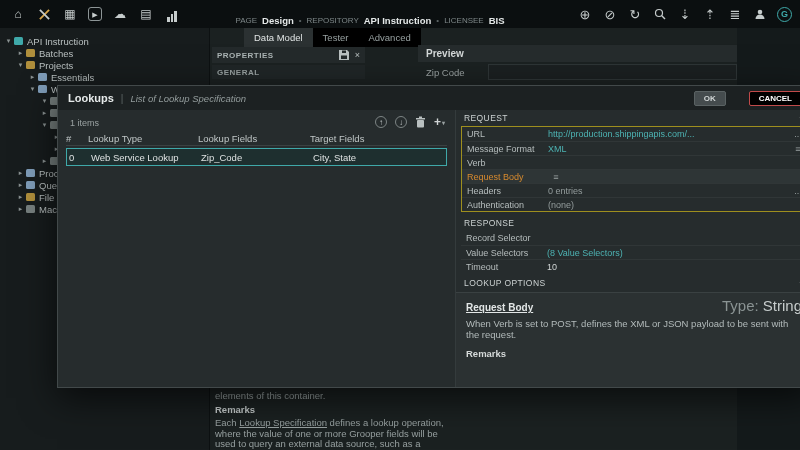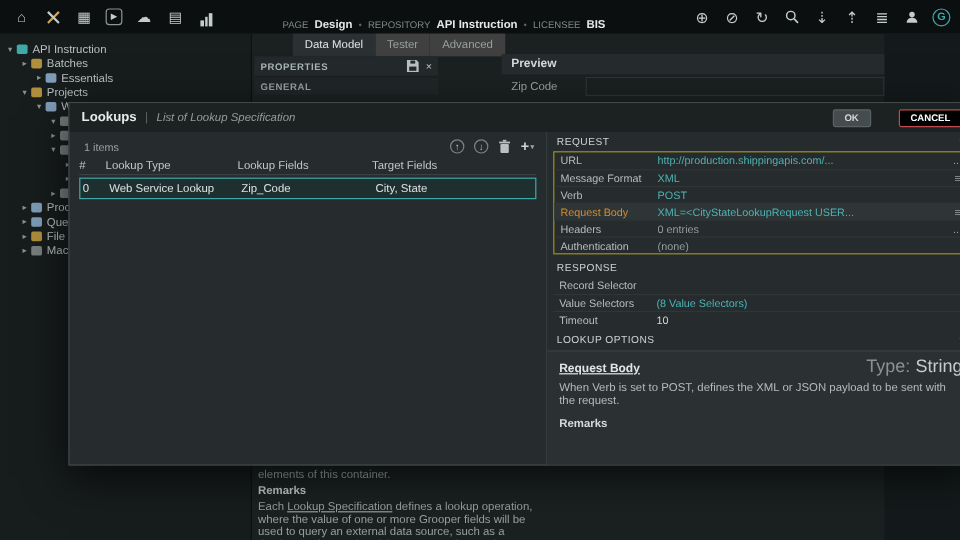--- a/index.html
+++ b/index.html
@@ -29,21 +29,21 @@
   .tree-row { height:12px; display:flex; align-items:center; font-size:9.5px; color:#b9c0c0; white-space:nowrap; cursor:default; }
   .tree-row .arrow { width:9px; font-size:7px; color:#8a9292; text-align:center; flex:none; }
   .node-icon { width:9px; height:8px; border-radius:1.5px; margin:0 4px 0 1px; flex:none; }
   .c-teal{background:#3fa9a9} .c-gold{background:#b08f3c} .c-blue{background:#7f9db9} .c-gray{background:#77807f}
   .lvl0{padding-left:4px} .lvl1{padding-left:16px} .lvl2{padding-left:28px} .lvl3{padding-left:40px} .lvl4{padding-left:52px}
 
   
   #main-bg { position:absolute; left:210px; top:28px; right:0; bottom:0; background:#1b2121; }
   #right-gutter { position:absolute; left:737px; top:28px; right:0; bottom:0; background:#141a1b; }
   #tabs { position:absolute; left:212px; top:28px; height:19px; display:flex;margin-left:32px; }
-  .tab { padding:4px 10px 0 10px; font-size:9.5px; color:#97a0a0; background:#404040; cursor:default; }
+  .tab { padding:4px 10px 0 10px; font-size:9.5px; color:#97a0a0; background:#000000; cursor:default; }
   .tab.active { background:#2b3132; color:#e0e4e4; }
   #props-bar { position:absolute; left:212px; top:47px; width:153px; height:16px; background:#242a2b;
                display:flex; align-items:center; padding:0 5px; }
   #props-bar .t { font-size:8px; font-weight:bold; color:#aab3b3; letter-spacing:.5px; flex:1; }
   #props-bar .ico { margin-left:6px; color:#b9c0c0; font-size:9px; display:flex; align-items:center; }
   #general-bar { position:absolute; left:212px; top:65px; width:153px; height:14px; background:#202627;
                  display:flex; align-items:center; padding:0 5px; font-size:8px; font-weight:bold;
                  color:#98a1a1; letter-spacing:.5px; }
   #preview-bar { position:absolute; left:418px; top:45px; width:319px; height:17px; background:#262c2d;
                  display:flex; align-items:center; padding:0 8px; font-size:10px; color:#d4d8d8; font-weight:bold; }
@@ -166,29 +166,29 @@
   <div class="tree-row lvl0">
       <span class="arrow">▾</span>
       <span class="node-icon c-teal"></span>
       <span>API Instruction</span>
     </div>
   <div class="tree-row lvl1">
       <span class="arrow">▸</span>
       <span class="node-icon c-gold"></span>
       <span>Batches</span>
     </div>
+  <div class="tree-row lvl1">
+      <span class="arrow">▾</span>
+      <span class="node-icon c-gold"></span>
+      <span>Projects</span>
+    </div>
   <div class="tree-row lvl2">
       <span class="arrow">▸</span>
       <span class="node-icon c-blue"></span>
       <span>Essentials</span>
-    </div>
-  <div class="tree-row lvl1">
-      <span class="arrow">▾</span>
-      <span class="node-icon c-gold"></span>
-      <span>Projects</span>
     </div>
   <div class="tree-row lvl2">
       <span class="arrow">▾</span>
       <span class="node-icon c-blue"></span>
       <span>W</span>
     </div>
   <div class="tree-row lvl3">
       <span class="arrow">▾</span>
       <span class="node-icon c-gray"></span>
       <span></span>
@@ -324,26 +324,24 @@
         <span class="prop-value">http://production.shippingapis.com/...</span>
         <span class="prop-trail">...</span>
       </div>
       <div class="prop-row">
         <span class="prop-label">Message Format</span>
         <span class="prop-value">XML</span>
         <span class="prop-trail">≡</span>
       </div>
       <div class="prop-row">
         <span class="prop-label">Verb</span>
-        <span class="prop-value">POST</span>
         <span class="prop-trail"></span>
       </div>
       <div class="prop-row sel">
         <span class="prop-label">Request Body</span>
-        <span class="prop-value">XML=&lt;CityStateLookupRequest USER...</span>
         <span class="prop-trail">≡</span>
       </div>
       <div class="prop-row gray">
         <span class="prop-label">Headers</span>
         <span class="prop-value">0 entries</span>
         <span class="prop-trail">...</span>
       </div>
       <div class="prop-row gray">
         <span class="prop-label">Authentication</span>
         <span class="prop-value">(none)</span>

